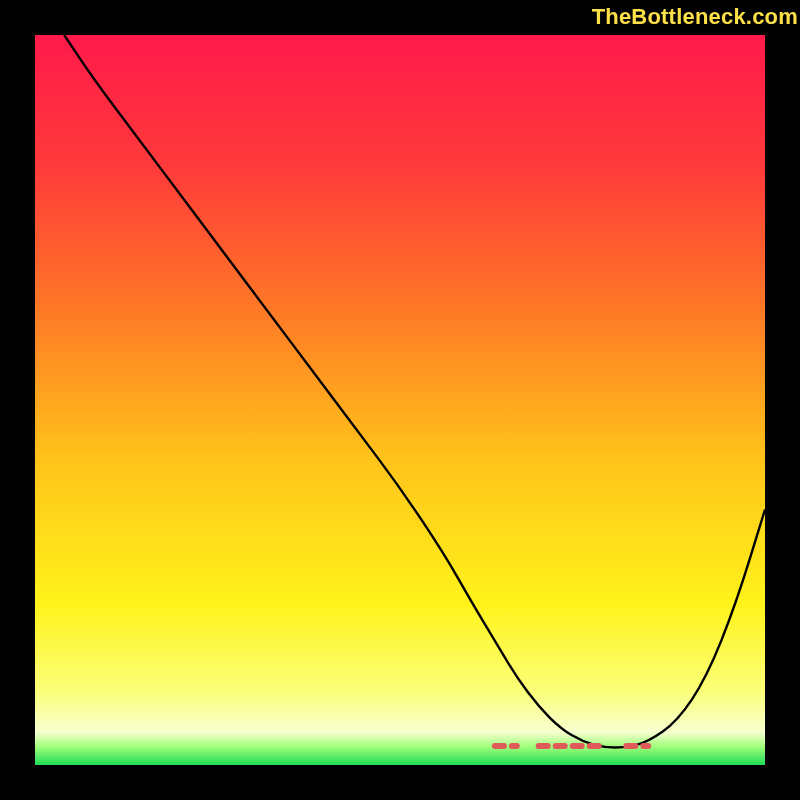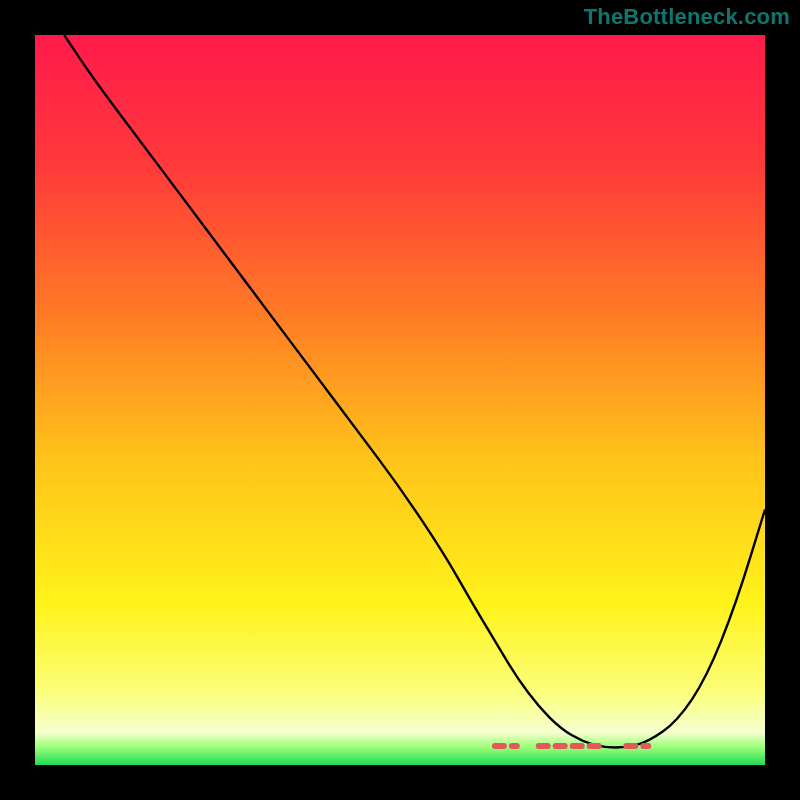--- a/index.html
+++ b/index.html
@@ -15,22 +15,22 @@
     position: absolute;
     left: 0;
     top: 0;
     width: 800px;
     height: 800px;
     background: #000;
   }
   .watermark {
     position: absolute;
     top: 4px;
-    right: 10px;
-    color: #0f766e;
+    right: 2px;
+    color: #fde047;
     font-size: 22px;
     font-weight: 600;
     letter-spacing: 0.2px;
     user-select: none;
   }
   .plot-wrap {
     position: absolute;
     left: 35px;
     top: 35px;
     width: 730px;

